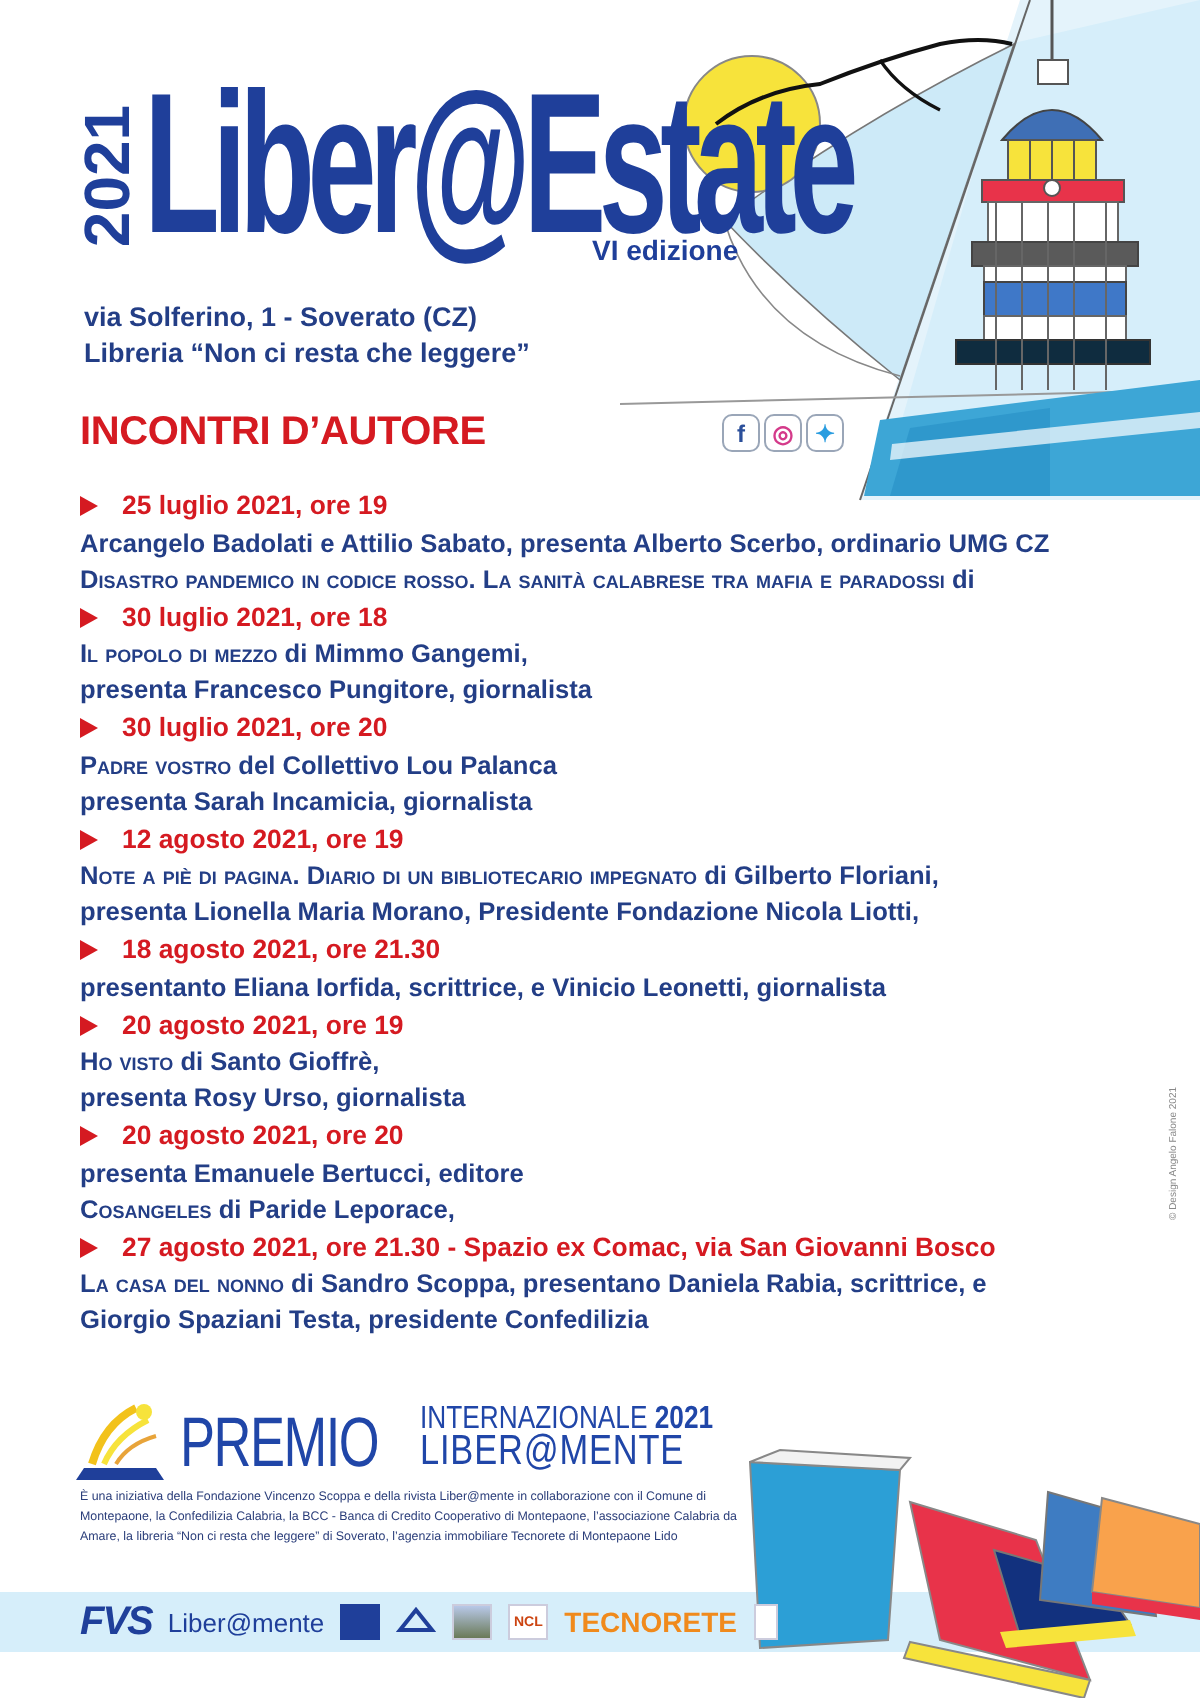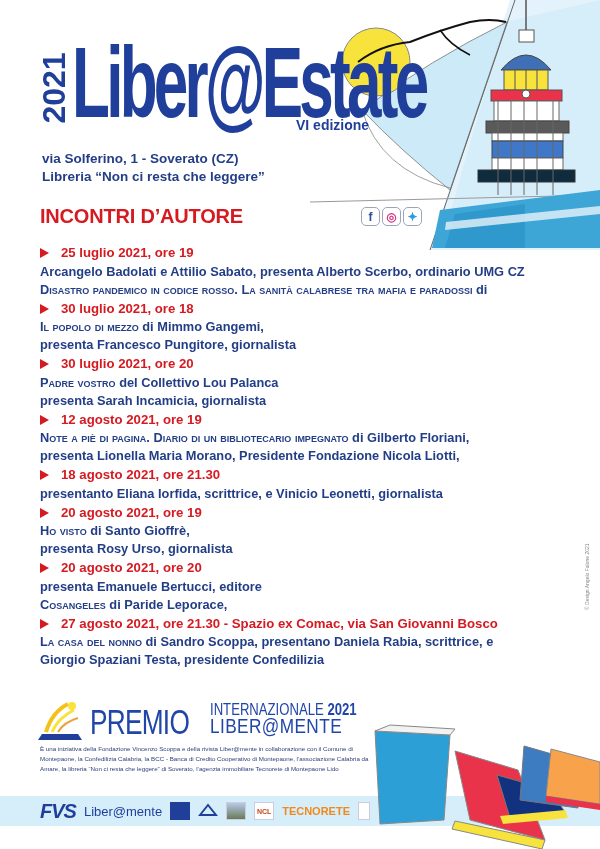--- a/index.html
+++ b/index.html
@@ -193,17 +193,17 @@
   <div class="sp-box" style="background:#1f3f9a;border-color:#1f3f9a;"></div>
   <div class="sp-box" style="background:#d6eefa;border:none;">
       <svg width="20" height="16" viewBox="0 0 20 16">
         <polygon points="2,12 10,2 18,12" fill="none" stroke="#1f3f9a" stroke-width="2"></polygon>
       </svg>
     </div>
   <div class="sp-box" style="background:linear-gradient(#b8c8e8,#6a7a58);"></div>
   <div class="sp-box">
       <span style="font-weight:bold;font-size:7px;color:#c41;">NCL</span>
     </div>
-  <span class="sp" style="font-size:11px;color:#f08a1c;">TECNORETE</span>
+  <span class="sp" style="font-size:14px;color:#f08a1c;">TECNORETE</span>
   <div class="sp-box" style="width:12px;background:#fff;"></div>
 </div>
 
 <div class="credit layer">© Design Angelo Falone 2021</div>
 
 </body></html>

